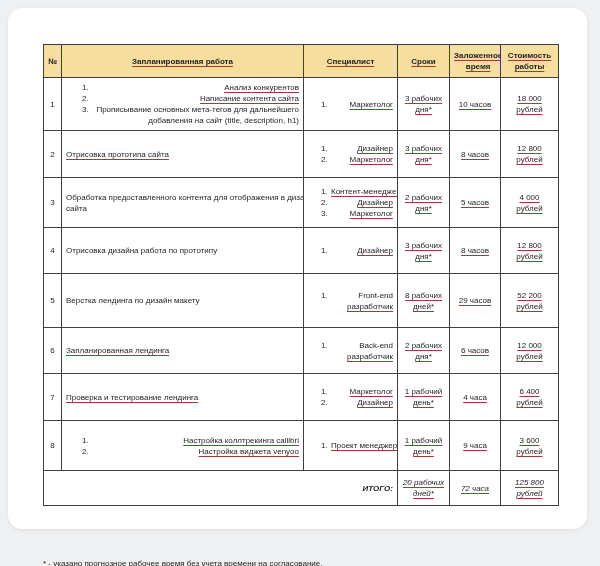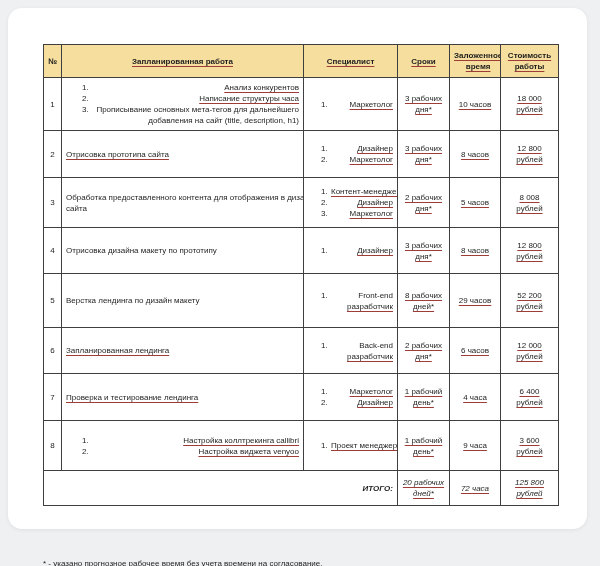--- a/index.html
+++ b/index.html
@@ -99,21 +99,21 @@
 время</span></th>
       <th><span class="hdr u">Стоимость
 работы</span></th>
     </tr>
 
     <tr class="r1">
       <td class="center">1</td>
       <td class="work-cell">
             <ol class="num-list">
               <li><span class="u">Анализ конкурентов</span></li>
-              <li><span class="u">Написание структуры часа</span></li>
+              <li><span class="u">Написание контента сайта</span></li>
               <li><span>Прописывание основных мета-тегов для дальнейшего
 добавления на сайт (title, description, h1)</span></li>
             </ol>
           </td>
       <td class="spec-cell">
             <ol class="num-list">
               <li><span class="u">Маркетолог</span></li>
             </ol>
           </td>
       <td class="center">
@@ -167,29 +167,29 @@
             </ol>
           </td>
       <td class="center">
             <div class="cell-text u">2 рабочих
 дня*</div>
           </td>
       <td class="center">
             <div class="cell-text u">5 часов</div>
           </td>
       <td class="center">
-            <div class="cell-text u">8 008
+            <div class="cell-text u">4 000
 рублей</div>
           </td>
     </tr>
 
     <tr class="r4">
       <td class="center">4</td>
       <td class="work-cell">
-            <div class="cell-text">Отрисовка дизайна макету по прототипу</div>
+            <div class="cell-text">Отрисовка дизайна работа по прототипу</div>
           </td>
       <td class="spec-cell">
             <ol class="num-list">
               <li><span class="u">Дизайнер</span></li>
             </ol>
           </td>
       <td class="center">
             <div class="cell-text u">3 рабочих
 дня*</div>
           </td>

